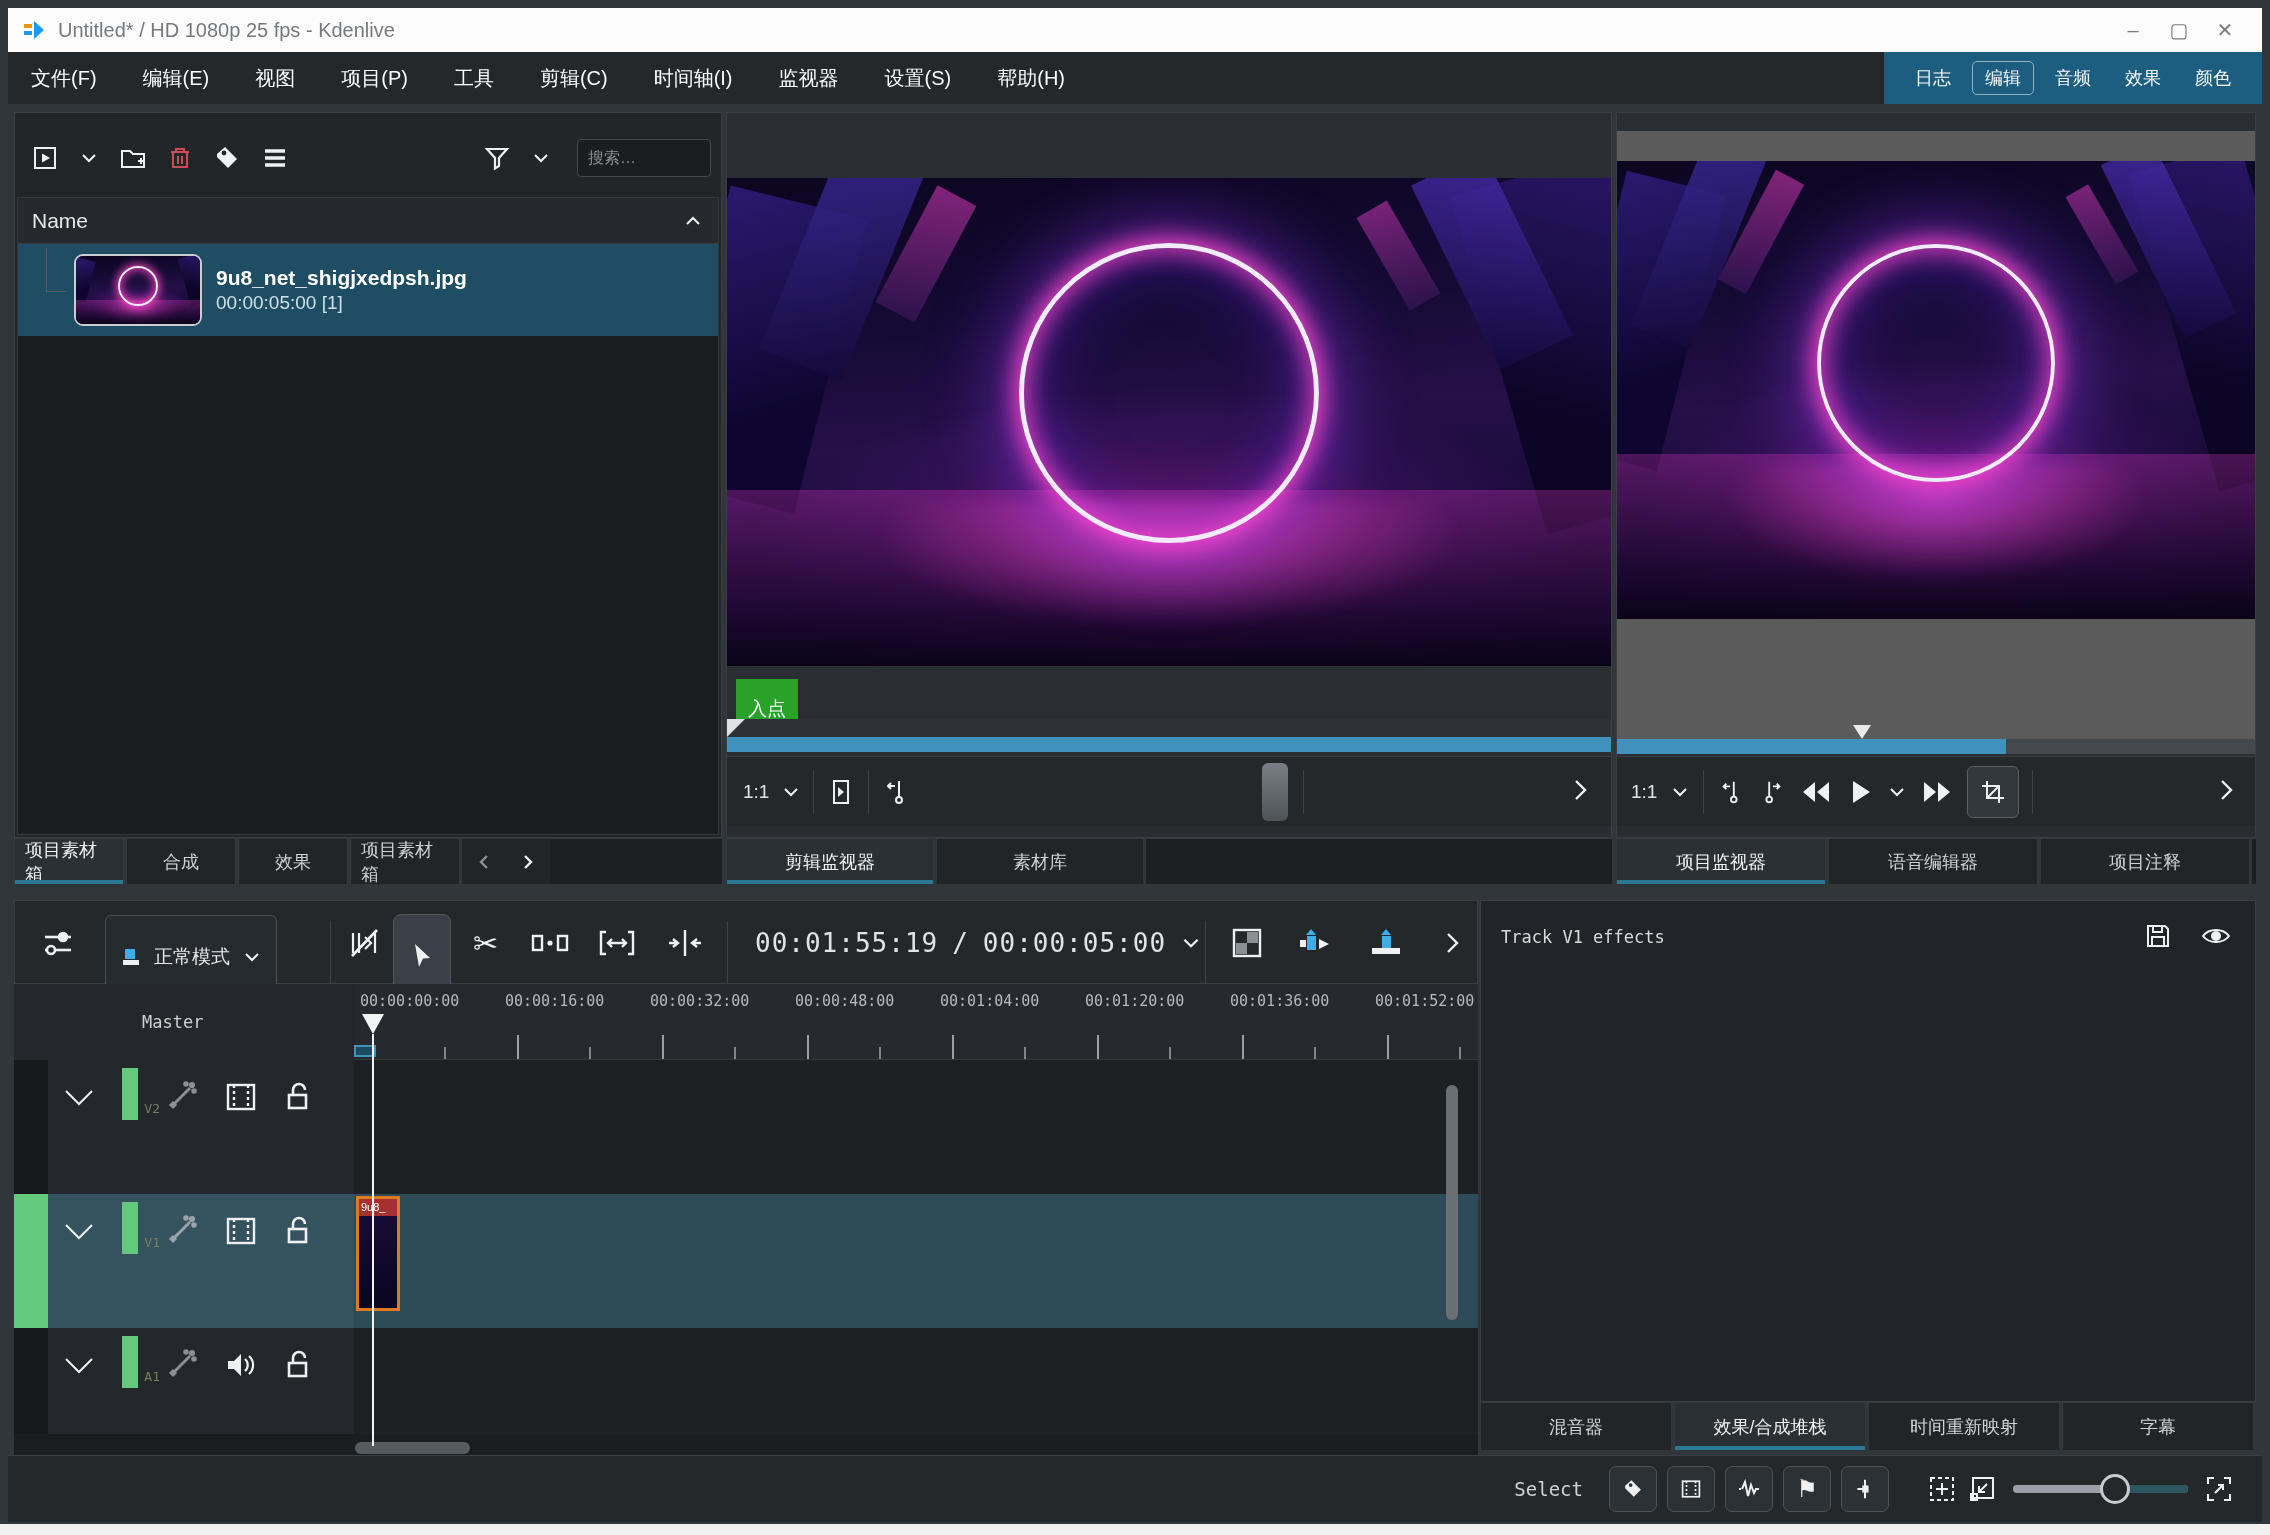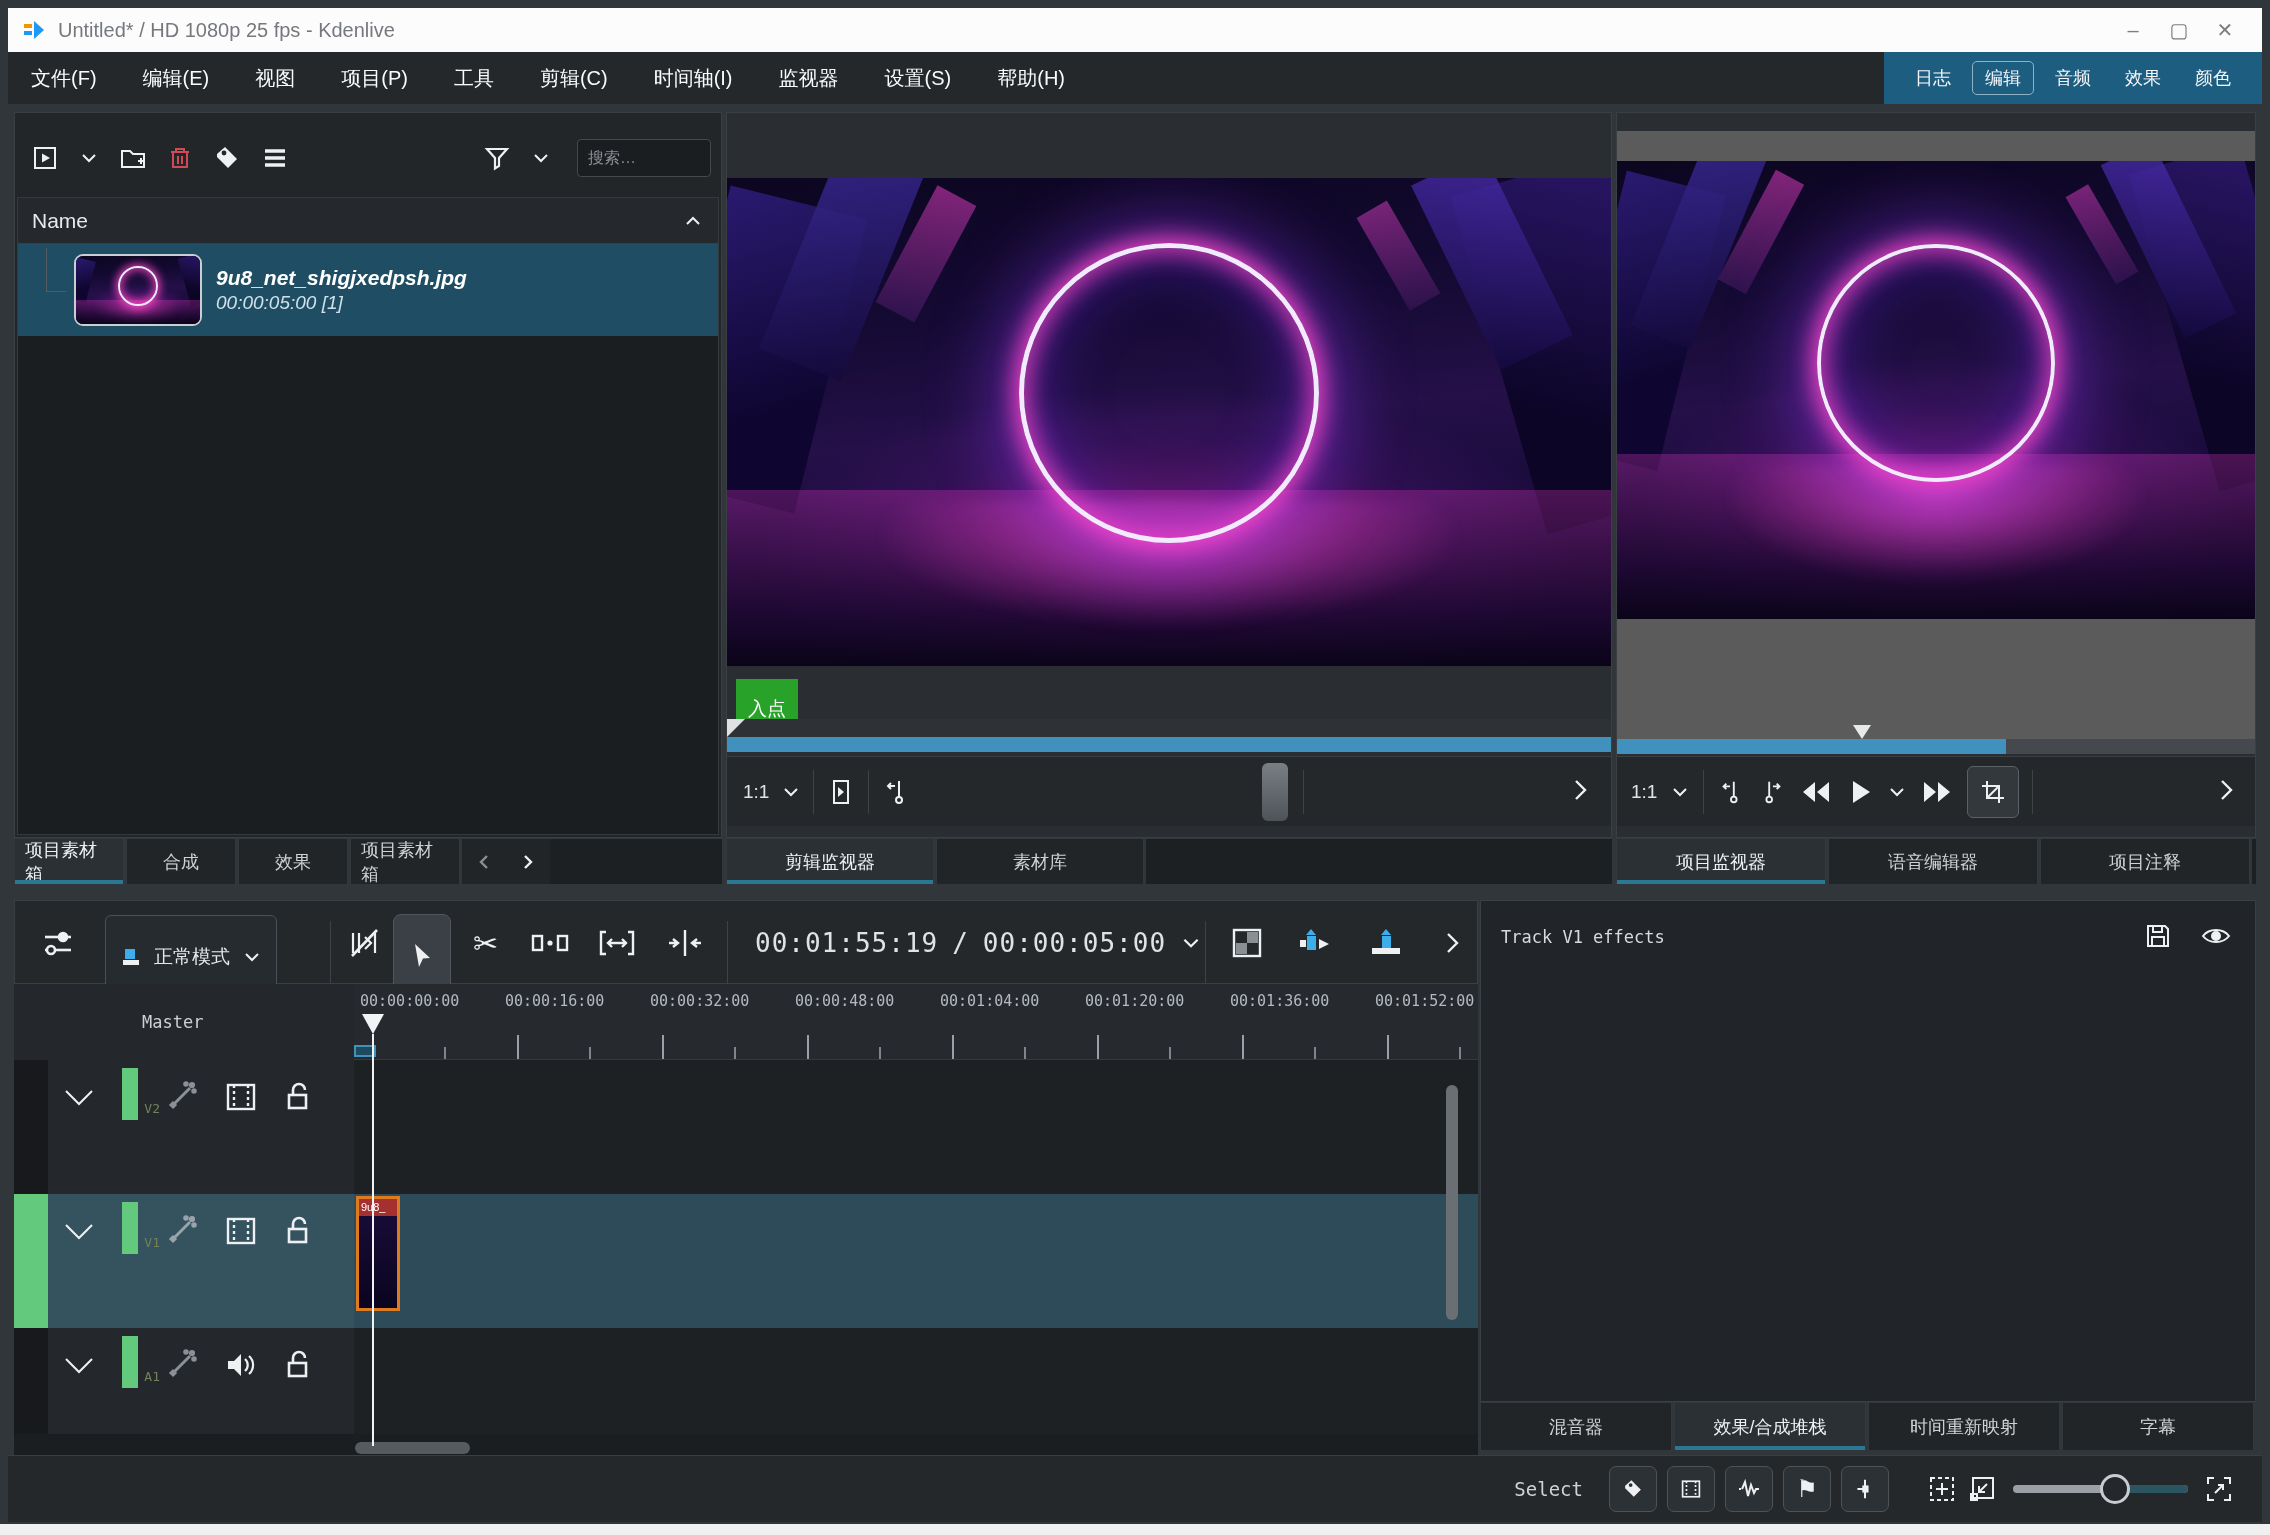--- a/index.html
+++ b/index.html
@@ -37,21 +37,21 @@
   
   #bin{left:14px;top:112px;width:708px;height:726px;display:flex;flex-direction:column;}
   #bin-toolbar{height:84px;display:flex;align-items:center;padding:6px 10px 0 16px;gap:20px;}
   #bin-search{width:134px;height:38px;background:#1b1e21;border:1px solid #45494e;border-radius:4px;color:#d5d8da;font-size:16px;padding:0 10px;margin-left:6px;}
   #bin-search::placeholder{color:#8a8f94;}
   #bin-list{flex:1;background:#1b1e21;border:1px solid #34393d;margin:0 2px 2px 2px;display:flex;flex-direction:column;}
   #bin-name-header{height:46px;background:#25282c;border-bottom:1px solid #3a3f44;display:flex;align-items:center;padding:0 14px;color:#e8eaec;font-size:21px;}
   #bin-clip-row{height:92px;background:#1f4d63;display:flex;align-items:center;}
   .tree-line{width:20px;height:44px;border-left:1px solid #565b60;border-bottom:1px solid #565b60;margin:0 8px 40px 28px;}
   #bin-thumb{width:128px;height:72px;border:2px solid #c8ced2;border-radius:9px;overflow:hidden;flex:0 0 auto;}
-  #bin-clip-texts{margin-left:14px;font-style:italic;}
+  #bin-clip-texts{margin-left:14px;}
   #bin-clip-name{color:#ffffff;font-size:21px;font-weight:bold;}
   #bin-clip-duration{color:#cfe0ea;font-size:19px;margin-top:2px;}
   #bin-tabs{left:14px;top:838px;width:708px;height:46px;}
   #bin-tabs .tab{flex:0 0 110px;}
 
   
   .monitor{background:#2a2d31;border:1px solid #3a3f44;}
   #clip-monitor{left:726px;top:112px;width:886px;height:726px;}
   #proj-monitor{left:1616px;top:112px;width:640px;height:726px;}
   .scene{position:relative;overflow:hidden;background:

